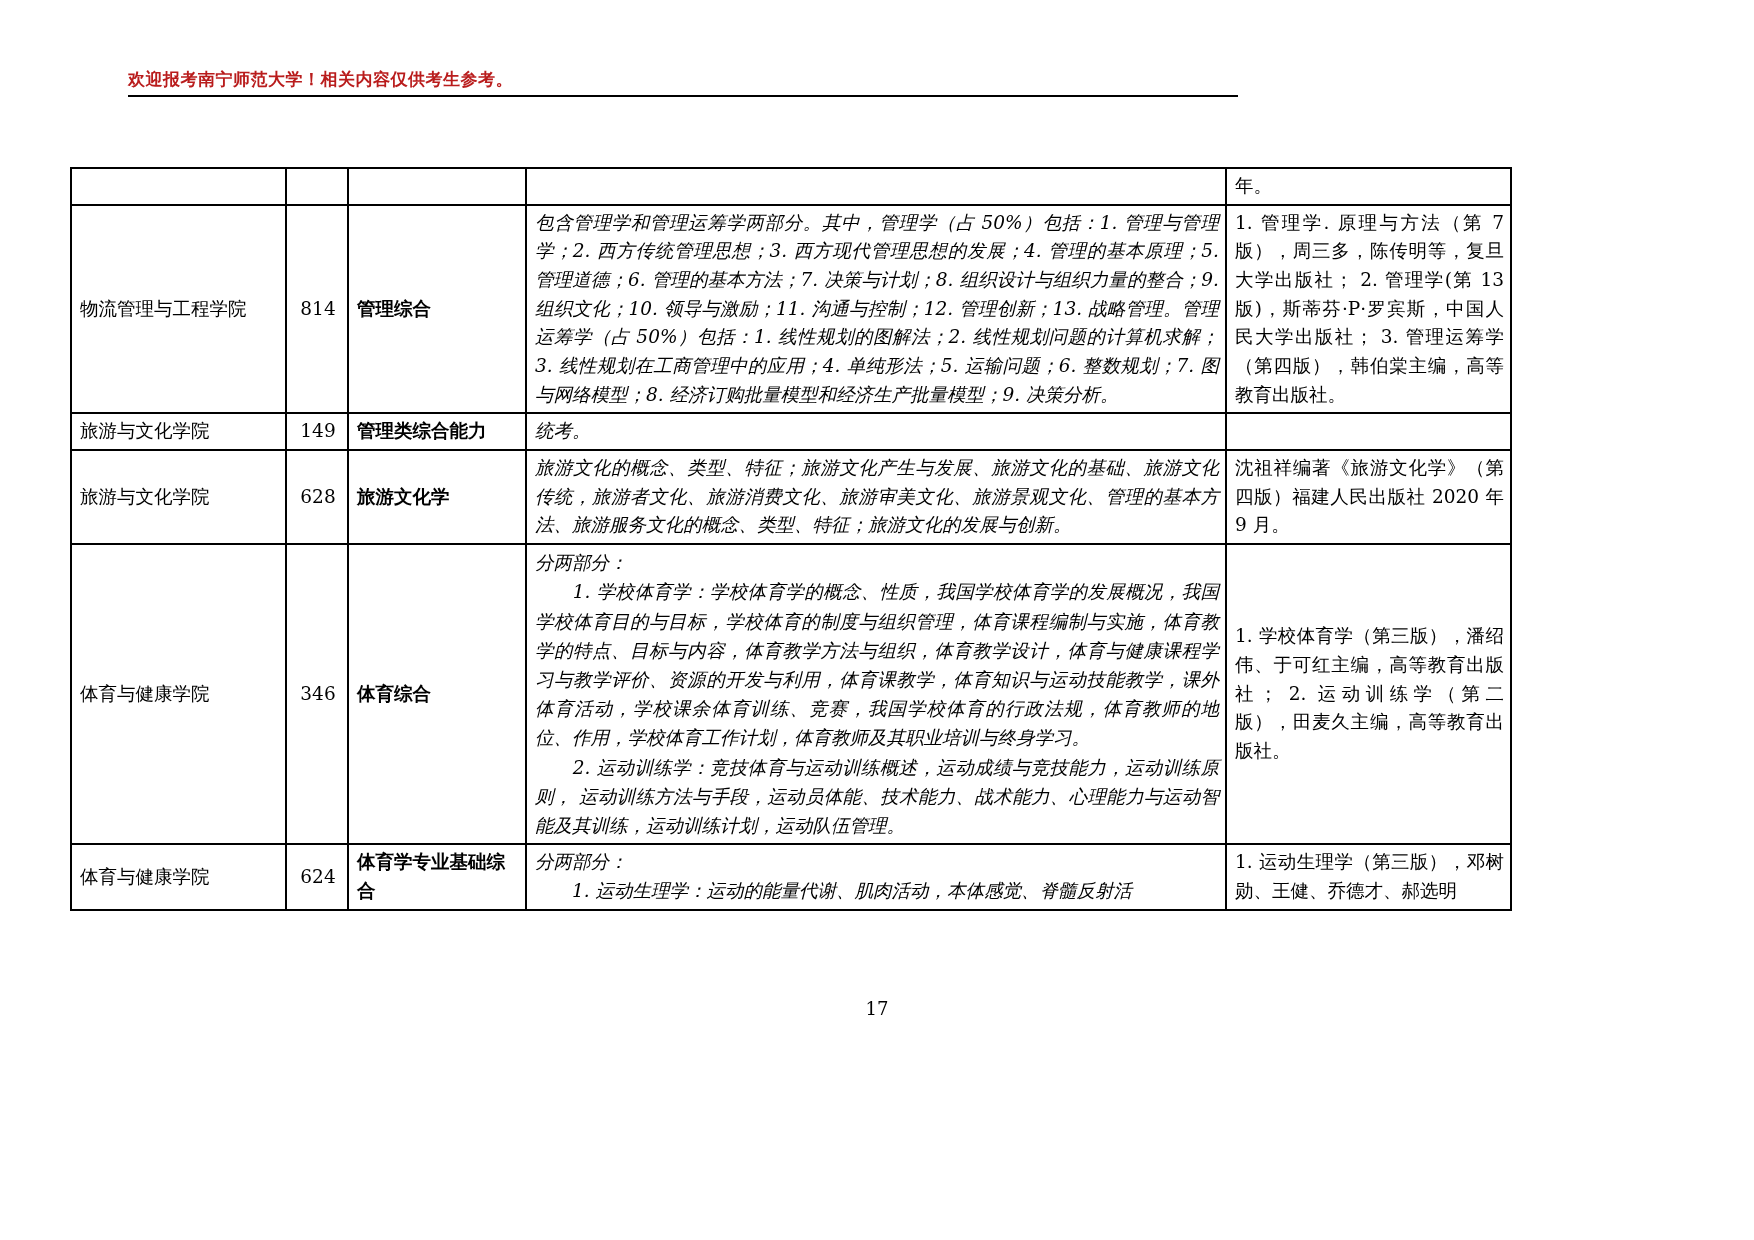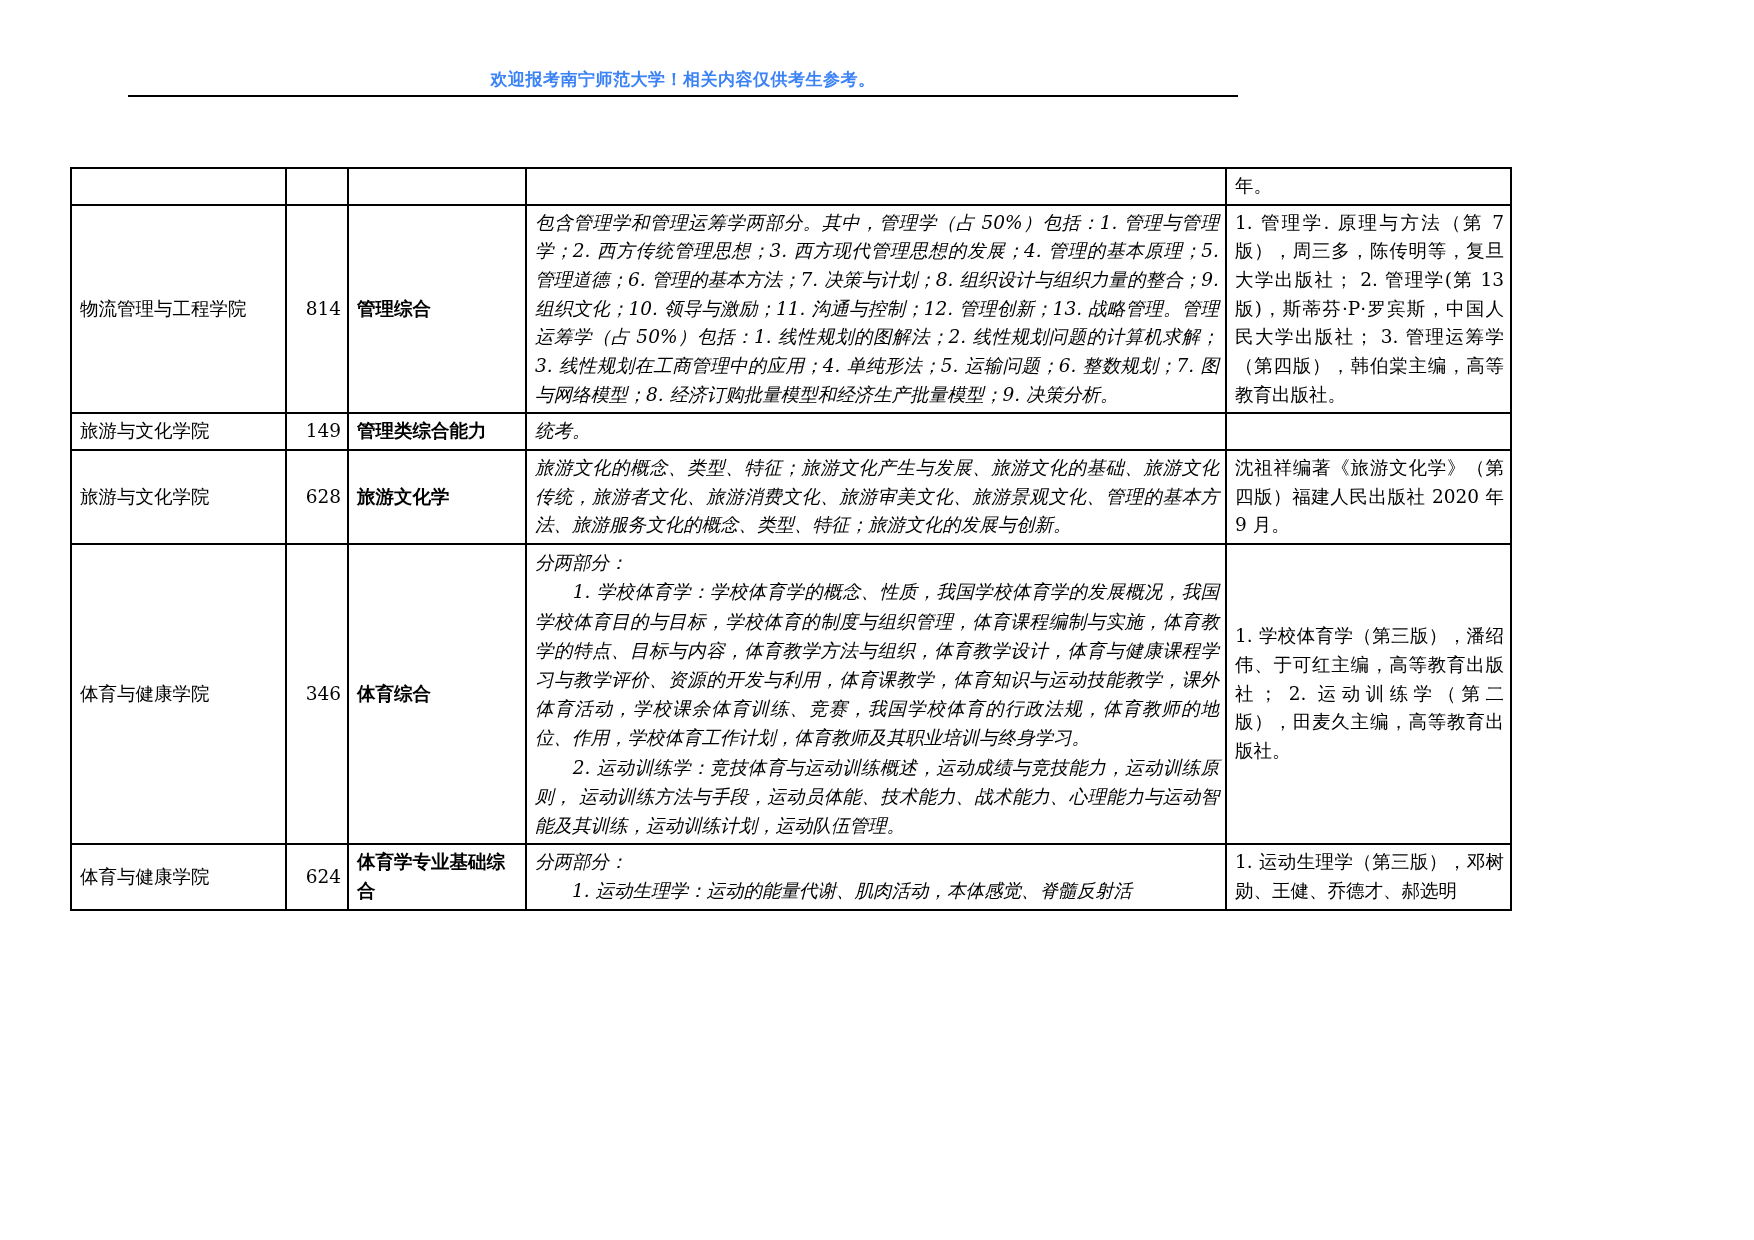--- a/index.html
+++ b/index.html
@@ -26,25 +26,24 @@
   .header-zone {
     position: absolute;
     left: 128px;
     top: 68px;
     width: 1110px;
   }
   .header-text {
     font-family: "DejaVu Sans", "Liberation Sans", sans-serif;
     font-weight: bold;
     font-size: 17px;
-    color: #3b82f6;
+    color: #b91c1c;
     letter-spacing: 0.5px;
     line-height: 1.3;
     white-space: nowrap;
-    text-align: center;
   }
   .header-rule {
     margin-top: 5px;
     border-bottom: 2px solid #000000;
     width: 1110px;
   }
 
   
   .table-wrap {
     position: absolute;
@@ -65,21 +64,21 @@
     vertical-align: middle;
     word-break: break-all;
   }
   col.c-college { width: 215px; }
   col.c-code    { width: 62px;  }
   col.c-subject { width: 178px; }
   col.c-content { width: 700px; }
   col.c-refs    { width: 285px; }
 
   td.col-college { text-align: left; padding-left: 10px; }
-  td.col-code    { text-align: right; }
+  td.col-code    { text-align: center; }
   td.col-subject { text-align: left; font-weight: bold; }
   td.col-content { text-align: justify; text-align-last: left; vertical-align: top; padding-top: 6px; font-style: italic; }
   td.col-refs    { text-align: justify; text-align-last: left; vertical-align: middle; padding-top: 6px; }
 
   td.spill { vertical-align: top; padding-top: 2px; }
 
   .row-tall-content { line-height: 1.58; }
 
   
   tr.clipped td { overflow: hidden; }
@@ -172,14 +171,15 @@
             <span class="nowrapline">分两部分：</span>
             <span class="nowrapline">　　1. 运动生理学：运动的能量代谢、肌肉活动，本体感觉、脊髓反射活</span>
           </td>
           <td class="col-refs spill">1. 运动生理学（第三版），邓树勋、王健、乔德才、郝选明</td>
         </tr>
 
       </tbody>
     </table>
   </div>
 
+  <div class="pagenum">17</div>
 
 </div>
 
 </body></html>

